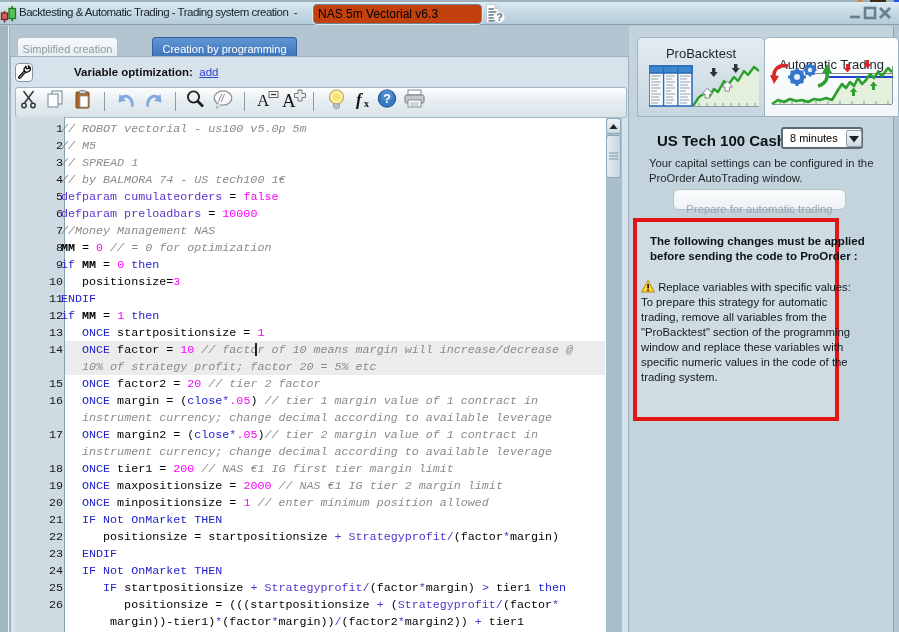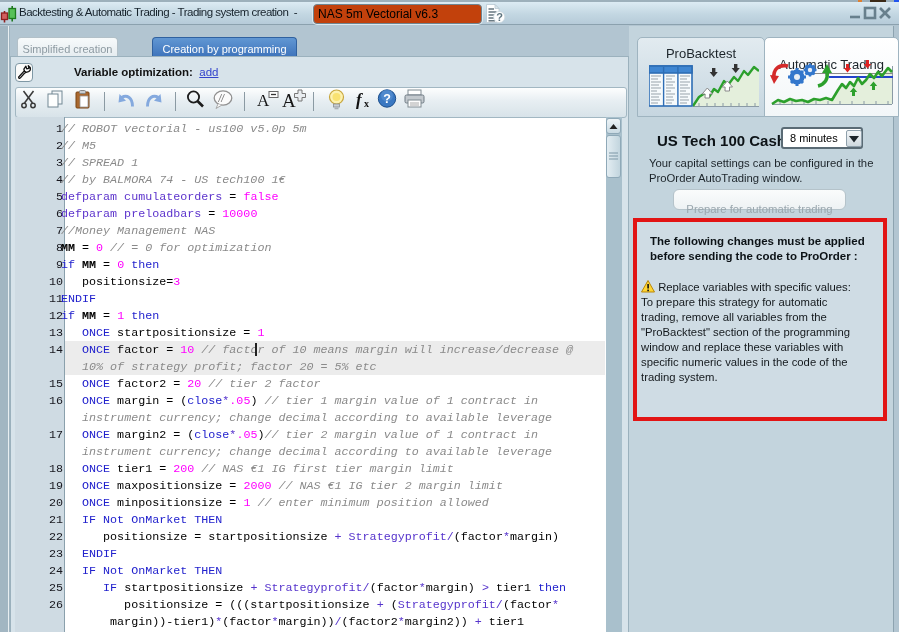--- a/index.html
+++ b/index.html
@@ -41,21 +41,21 @@
 #sbthumb{left:606px;top:135px;width:15px;height:43px;background:linear-gradient(90deg,#e3edf2,#c2d5de);border:1px solid #8fa9b8;border-radius:3px;box-sizing:border-box;}
 
 .rtab{top:37px;height:78px;border-radius:5px 5px 0 0;text-align:center;font-size:13px;color:#1c242a;}
 #rtab1{left:637px;width:126px;background:linear-gradient(#e2ebf0,#c6d6e0);border:1px solid #9fb4c0;}
 #rtab2{left:764px;width:133px;background:linear-gradient(#ffffff,#f2f6f8);border:1px solid #9fb4c0;}
 #ustext{left:657px;top:132px;font-size:15px;font-weight:bold;color:#0c1216;}
 #dd{left:781px;top:127px;width:71px;height:15px;background:#fff;border:2px solid #5a6b75;border-radius:3px;font-size:11px;padding:3px 0 0 7px;box-sizing:content-box;}
 #ddbtn{left:846px;top:130px;width:14px;height:15px;background:linear-gradient(#f3f6f8,#cfd9df);border:1px solid #8fa0ab;border-radius:2px;}
 #captext{left:649px;top:156px;width:232px;font-size:11.3px;color:#1c242a;line-height:14.5px;}
 #prepbtn{left:673px;top:189px;width:173px;height:21px;background:linear-gradient(#fafcfc,#eef2f4);border:1px solid #b5c3ca;border-radius:6px;color:#9aa7ae;font-size:11.3px;text-align:center;padding-top:13px;box-sizing:border-box;}
-#redbox{left:633px;top:218px;width:254px;height:203px;border:4px solid #e21414;background:#cfdce4;box-sizing:border-box;}
+#redbox{left:633px;top:218px;width:206px;height:203px;border:4px solid #e21414;background:#cfdce4;box-sizing:border-box;}
 #redhead{margin:12px 0 0 13px;font-size:11.5px;font-weight:bold;color:#0c1216;line-height:15px;width:228px;}
 #redbody{margin:16px 0 0 4px;font-size:11.3px;color:#14191d;line-height:15px;width:240px;}
 </style></head>
 <body>
 <div class="abs" id="titlebar"></div>
 <div class="abs" style="left:858px;top:0;width:4px;height:2px;background:#e08030"></div>
 <div class="abs" style="left:870px;top:0;width:16px;height:2px;background:#3a2a18"></div>
 <div class="abs" style="left:894px;top:0;width:5px;height:2px;background:#2255ee"></div>
 <svg class="abs" style="left:0px;top:5px" width="18" height="19" viewBox="0 0 18 19">
  <line x1="4.5" y1="6" x2="4.5" y2="17.5" stroke="#8e1f1f" stroke-width="1.6"></line>

